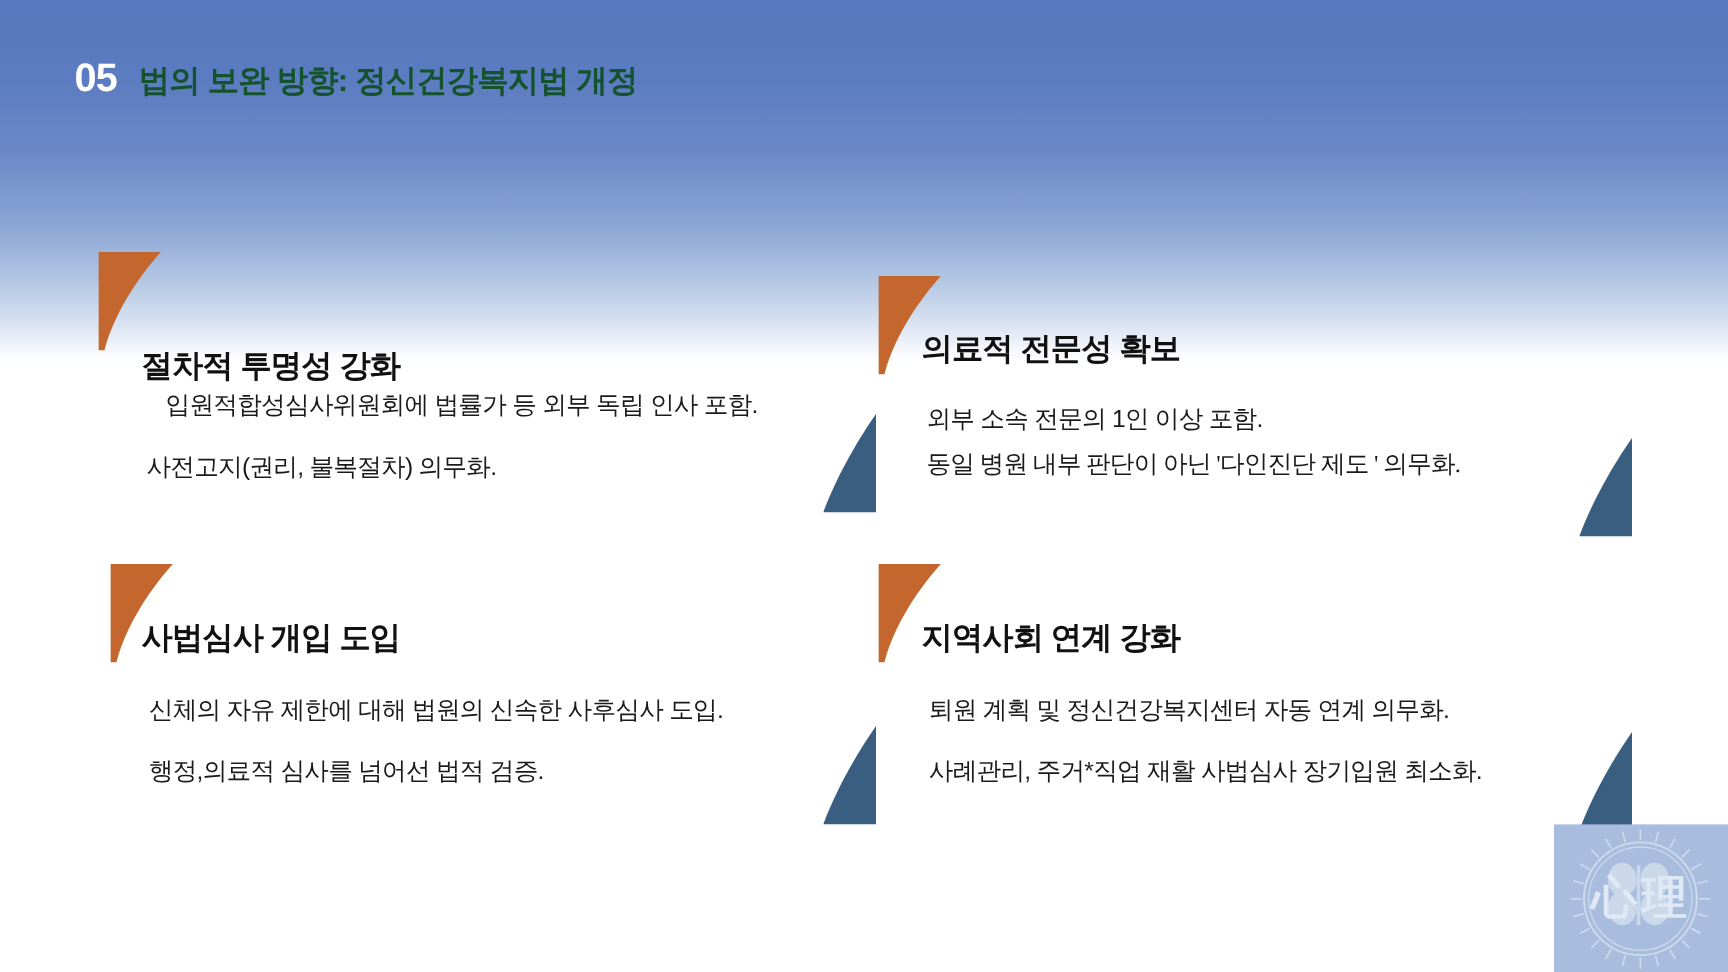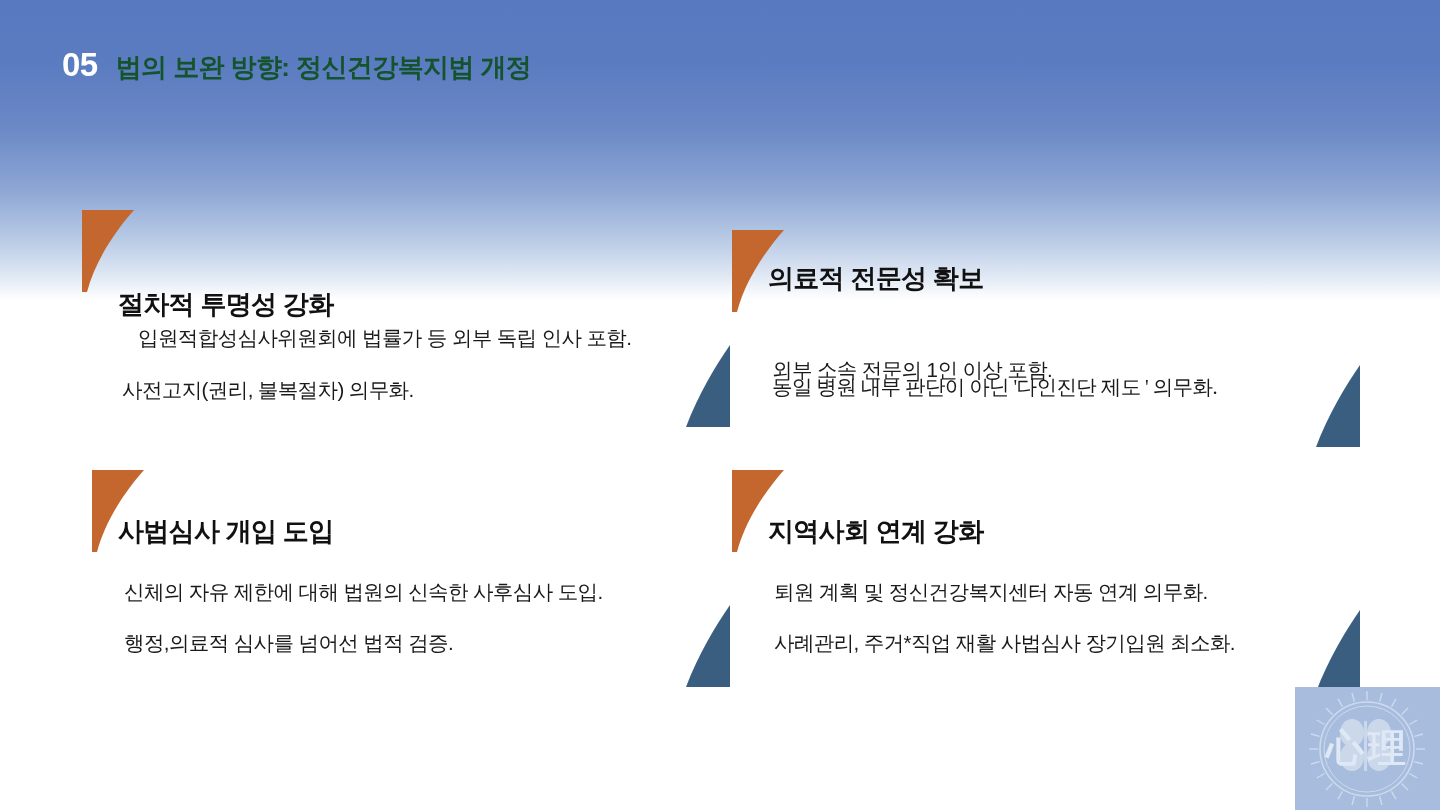--- a/index.html
+++ b/index.html
@@ -143,22 +143,22 @@
       </svg>
     </div>
   </div>
 
   <div class="card" style="left:720px; top:225px;">
     <div class="sail-orange" style="left:12px; top:5px;">
       <svg viewBox="0 0 52 82" xmlns="http://www.w3.org/2000/svg">
         <path d="M0,0 L52,0 C36,18 14,48 5,82 L0,82 Z" fill="#c4672e"></path>
       </svg>
     </div>
-    <div class="card-heading" style="left:48px; top:40px;">의료적 전문성 확보</div>
-    <div class="card-body" style="left:52px; top:115px;margin-top:20px;">외부 소속 전문의 1인 이상 포함.</div>
+    <div class="card-heading" style="left:48px; top:52px;">의료적 전문성 확보</div>
+    <div class="card-body" style="left:52px; top:115px;">외부 소속 전문의 1인 이상 포함.</div>
     <div class="card-body" style="left:52px; top:152px;font-family:Liberation Serif, serif;">동일 병원 내부 판단이 아닌 '다인진단 제도 '  의무화.</div>
     <div class="sail-blue" style="left:596px; top:140px;">
       <svg viewBox="0 0 44 82" xmlns="http://www.w3.org/2000/svg">
         <path d="M44,0 L44,82 L0,82 C12,50 30,20 44,0 Z" fill="#3a5e80"></path>
       </svg>
     </div>
   </div>
 
   <div class="card" style="left:70px; top:465px;">
     <div class="sail-orange" style="left:22px; top:5px;">

